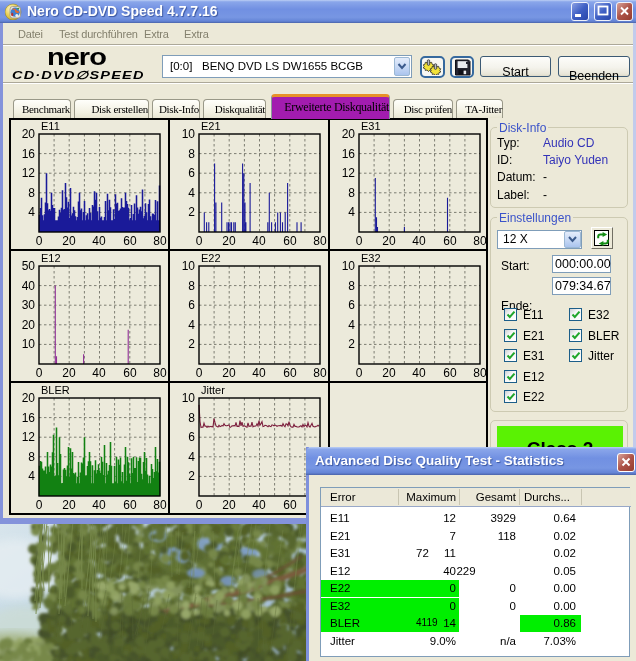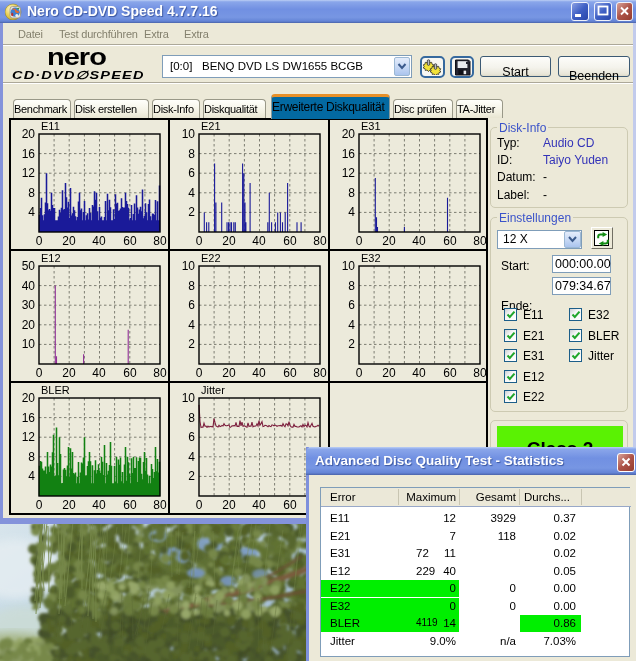--- a/index.html
+++ b/index.html
@@ -5,21 +5,21 @@
 body { width:636px; height:661px; position:relative; overflow:hidden;
   font-family:"Liberation Sans",sans-serif; background:#ece9d8; }
 .abs { position:absolute; }
 .titlebar { background:linear-gradient(180deg,#bccff4 0%,#8aa6ea 8%,#7190e2 40%,#7796e3 75%,#6484d6 92%,#4a63a8 100%); }
 .tbtn { position:absolute; top:2px; width:18px; height:19px; border:1px solid #eef2fb; border-radius:3px; }
 .btn { position:absolute; border:1px solid #3c5a74; border-radius:3px;
   background:linear-gradient(180deg,#fdfdfa 0%,#f4f3ec 55%,#e8e6d8 90%,#ddd9c7 100%);
   font-size:12.5px; color:#000; text-align:center; }
 .tab { position:absolute; top:99px; height:19px; border:1px solid #999888; border-bottom:none;
   border-radius:4px 4px 0 0; background:linear-gradient(180deg,#fffffb 0%,#f2f0e1 70%,#e8e5d2 100%);
-  font-size:11px; letter-spacing:-0.3px; text-align:left; line-height:18px; white-space:nowrap; }
+  font-size:11px; letter-spacing:-0.3px; text-align:right; line-height:18px; white-space:nowrap;font-family:Liberation Serif, serif; }
 .gbox { position:absolute; border:1px solid #cdcab2; border-radius:5px; }
 .glabel { position:absolute; background:#ece9d8; padding:0 2px; font-size:12px; color:#3b53c9; }
 .fld { position:absolute; background:#fff; border:1px solid #7f9db9; font-size:13px; color:#000; }
 </style></head>
 <body>
 
 <div class="abs" style="left:0;top:0;width:636px;height:524px;background:#ece9d8"></div>
 
 <div class="abs" style="left:0;top:0;width:3px;height:524px;background:#8493db"></div>
 <div class="abs" style="left:633px;top:0;width:3px;height:524px;background:#c2cbec"></div>
@@ -92,21 +92,21 @@
 
 <div class="abs" style="left:3px;top:82px;width:630px;height:1px;background:#aca899"></div>
 <div class="abs" style="left:3px;top:83px;width:630px;height:1px;background:#fff"></div>
 
 <div class="tab" style="left:13px;width:58px">Benchmark</div>
 <div class="tab" style="left:74px;width:75px">Disk erstellen</div>
 <div class="tab" style="left:152px;width:48px">Disk-Info</div>
 <div class="tab" style="left:203px;width:63px">Diskqualität</div>
 <div class="tab" style="left:393px;width:60px">Disc prüfen</div>
 <div class="tab" style="left:456px;width:47px">TA-Jitter</div>
-<div class="tab" style="left:271px;top:94px;width:119px;height:25px;background:#0369a1;border-color:#8a9a9a;border-top:3px solid #e79029;font-size:12px;line-height:20px;z-index:2">Erweiterte Diskqualität</div>
+<div class="tab" style="left:271px;top:94px;width:119px;height:25px;background:#a21caf;border-color:#8a9a9a;border-top:3px solid #e79029;font-size:12px;line-height:20px;z-index:2">Erweiterte Diskqualität</div>
 
 <div class="abs" style="left:9px;top:118px;width:479px;height:397px;border:2px solid #000;background:#eceadb"></div>
 <div class="abs" style="left:168px;top:118px;width:2px;height:397px;background:#000"></div>
 <div class="abs" style="left:328px;top:118px;width:2px;height:397px;background:#000"></div>
 <div class="abs" style="left:9px;top:249px;width:479px;height:2px;background:#000"></div>
 <div class="abs" style="left:9px;top:381px;width:479px;height:2px;background:#000"></div>
 <svg style="position:absolute;left:9px;top:118px" width="160" height="132">
     <text x="32.0" y="12" font-family="Liberation Sans,sans-serif" font-size="11" fill="#000">E11</text>
     <path d="M45.1 16.0V114.0 M60.2 16.0V114.0 M75.4 16.0V114.0 M90.5 16.0V114.0 M105.6 16.0V114.0 M120.8 16.0V114.0 M135.9 16.0V114.0 M30.0 35.6H151.0 M30.0 55.2H151.0 M30.0 74.8H151.0 M30.0 94.4H151.0" stroke="#7d7d72" stroke-width="1" stroke-dasharray="2.5,2.5" fill="none"></path>
     <text x="26.0" y="20" text-anchor="end" font-family="Liberation Sans,sans-serif" font-size="12" fill="#000">20</text>
@@ -3540,32 +3540,32 @@
 <span class="abs" style="left:356px;top:491px;width:100px;text-align:right;font-size:11.5px">Maximum</span>
 <span class="abs" style="left:416px;top:491px;width:100px;text-align:right;font-size:11.5px">Gesamt</span>
 <span class="abs" style="left:524px;top:491px;font-size:11.5px">Durchs...</span>
 <div class="abs" style="left:398px;top:489px;width:1px;height:16px;background:#c8c5b2"></div>
 <div class="abs" style="left:459px;top:489px;width:1px;height:16px;background:#c8c5b2"></div>
 <div class="abs" style="left:519px;top:489px;width:1px;height:16px;background:#c8c5b2"></div>
 <div class="abs" style="left:581px;top:489px;width:1px;height:16px;background:#c8c5b2"></div>
 <span style="position:absolute;left:330px;top:512px;font-size:11.5px">E11</span>
 <span style="position:absolute;left:356px;top:512px;width:100px;text-align:right;font-size:11.5px">12</span>
 <span style="position:absolute;left:416px;top:512px;width:100px;text-align:right;font-size:11.5px">3929</span>
-<span style="position:absolute;left:476px;top:512px;width:100px;text-align:right;font-size:11.5px">0.37</span>
+<span style="position:absolute;left:476px;top:512px;width:100px;text-align:right;font-size:11.5px">0.64</span>
 <span style="position:absolute;left:330px;top:529.5px;font-size:11.5px">E21</span>
 <span style="position:absolute;left:356px;top:529.5px;width:100px;text-align:right;font-size:11.5px">7</span>
 <span style="position:absolute;left:416px;top:529.5px;width:100px;text-align:right;font-size:11.5px">118</span>
 <span style="position:absolute;left:476px;top:529.5px;width:100px;text-align:right;font-size:11.5px">0.02</span>
 <span style="position:absolute;left:330px;top:547.0px;font-size:11.5px">E31</span>
 <span style="position:absolute;left:356px;top:547.0px;width:100px;text-align:right;font-size:11.5px">11</span>
 <span style="position:absolute;left:416px;top:547.0px;width:100px;text-align:left;font-size:11.5px">72</span>
 <span style="position:absolute;left:476px;top:547.0px;width:100px;text-align:right;font-size:11.5px">0.02</span>
 <span style="position:absolute;left:330px;top:564.5px;font-size:11.5px">E12</span>
 <span style="position:absolute;left:356px;top:564.5px;width:100px;text-align:right;font-size:11.5px">40</span>
-<span style="position:absolute;left:416px;top:564.5px;width:100px;text-align:left;font-size:11.5px">229</span>
+<span style="position:absolute;left:416px;top:564.5px;width:100px;text-align:center;font-size:11.5px">229</span>
 <span style="position:absolute;left:476px;top:564.5px;width:100px;text-align:right;font-size:11.5px">0.05</span>
 <div style="position:absolute;left:321px;top:580.0px;width:138px;height:17px;background:#00ef00"></div>
 <span style="position:absolute;left:330px;top:582.0px;font-size:11.5px">E22</span>
 <span style="position:absolute;left:356px;top:582.0px;width:100px;text-align:right;font-size:11.5px">0</span>
 <span style="position:absolute;left:416px;top:582.0px;width:100px;text-align:right;font-size:11.5px">0</span>
 <span style="position:absolute;left:476px;top:582.0px;width:100px;text-align:right;font-size:11.5px">0.00</span>
 <div style="position:absolute;left:321px;top:597.5px;width:138px;height:17px;background:#00ef00"></div>
 <span style="position:absolute;left:330px;top:599.5px;font-size:11.5px">E32</span>
 <span style="position:absolute;left:356px;top:599.5px;width:100px;text-align:right;font-size:11.5px">0</span>
 <span style="position:absolute;left:416px;top:599.5px;width:100px;text-align:right;font-size:11.5px">0</span>

